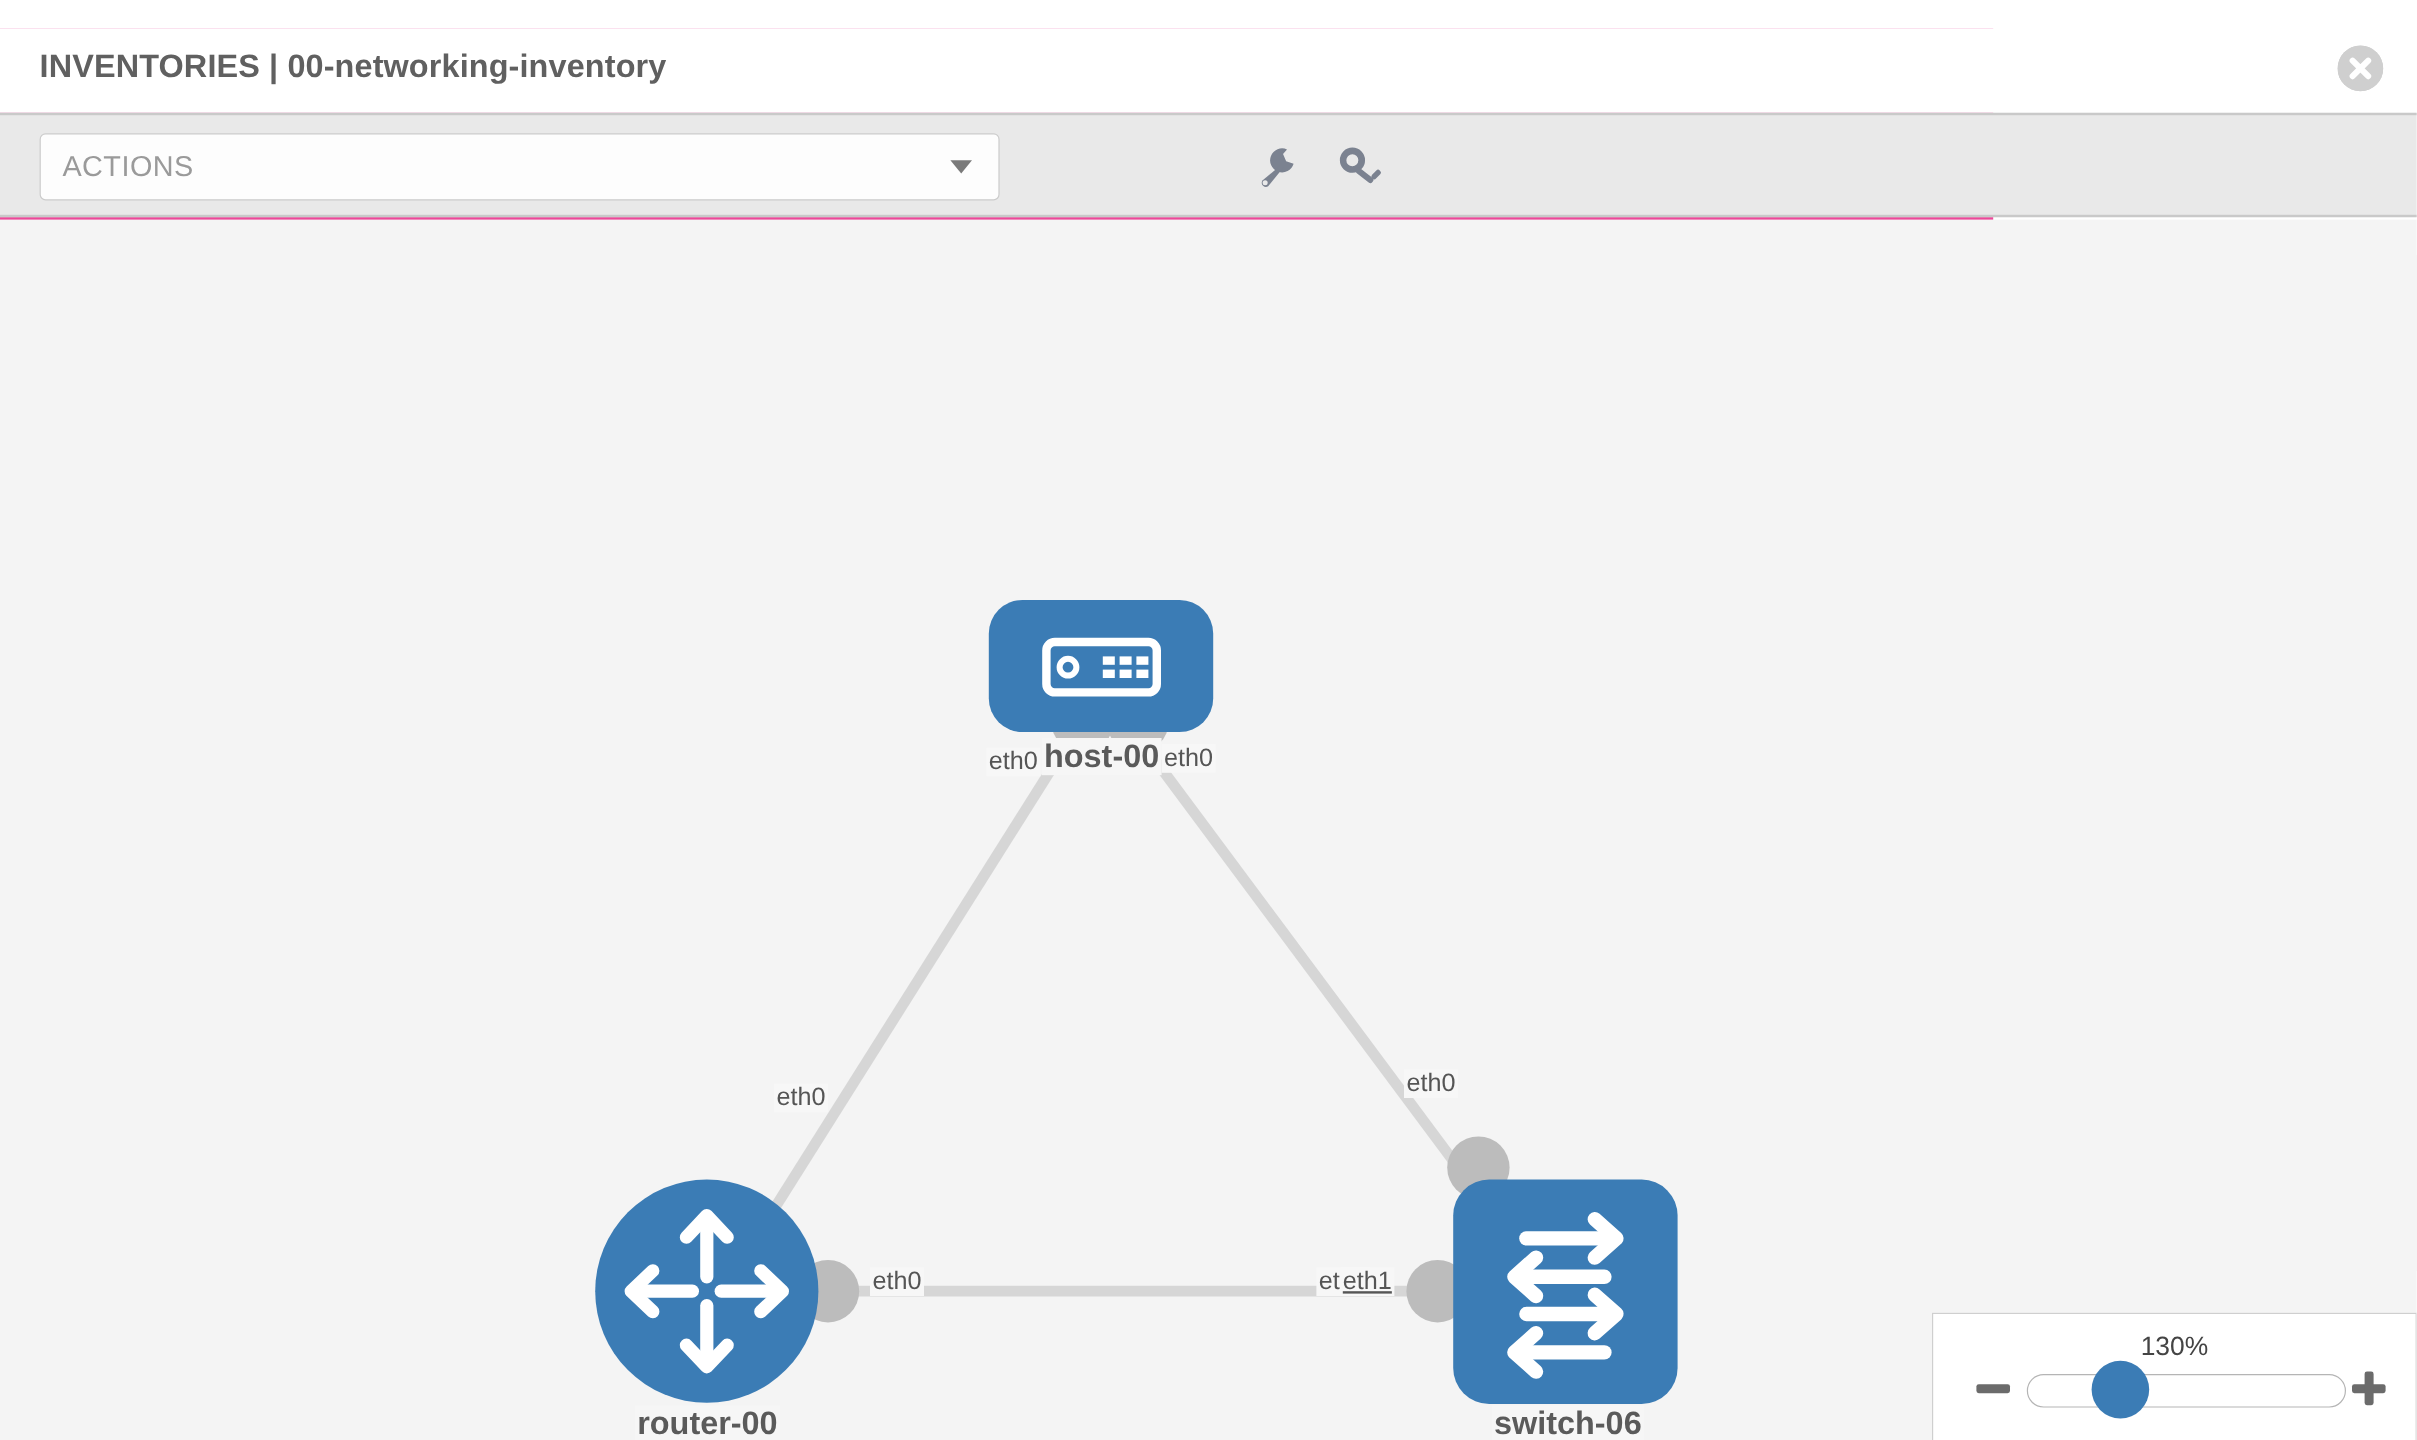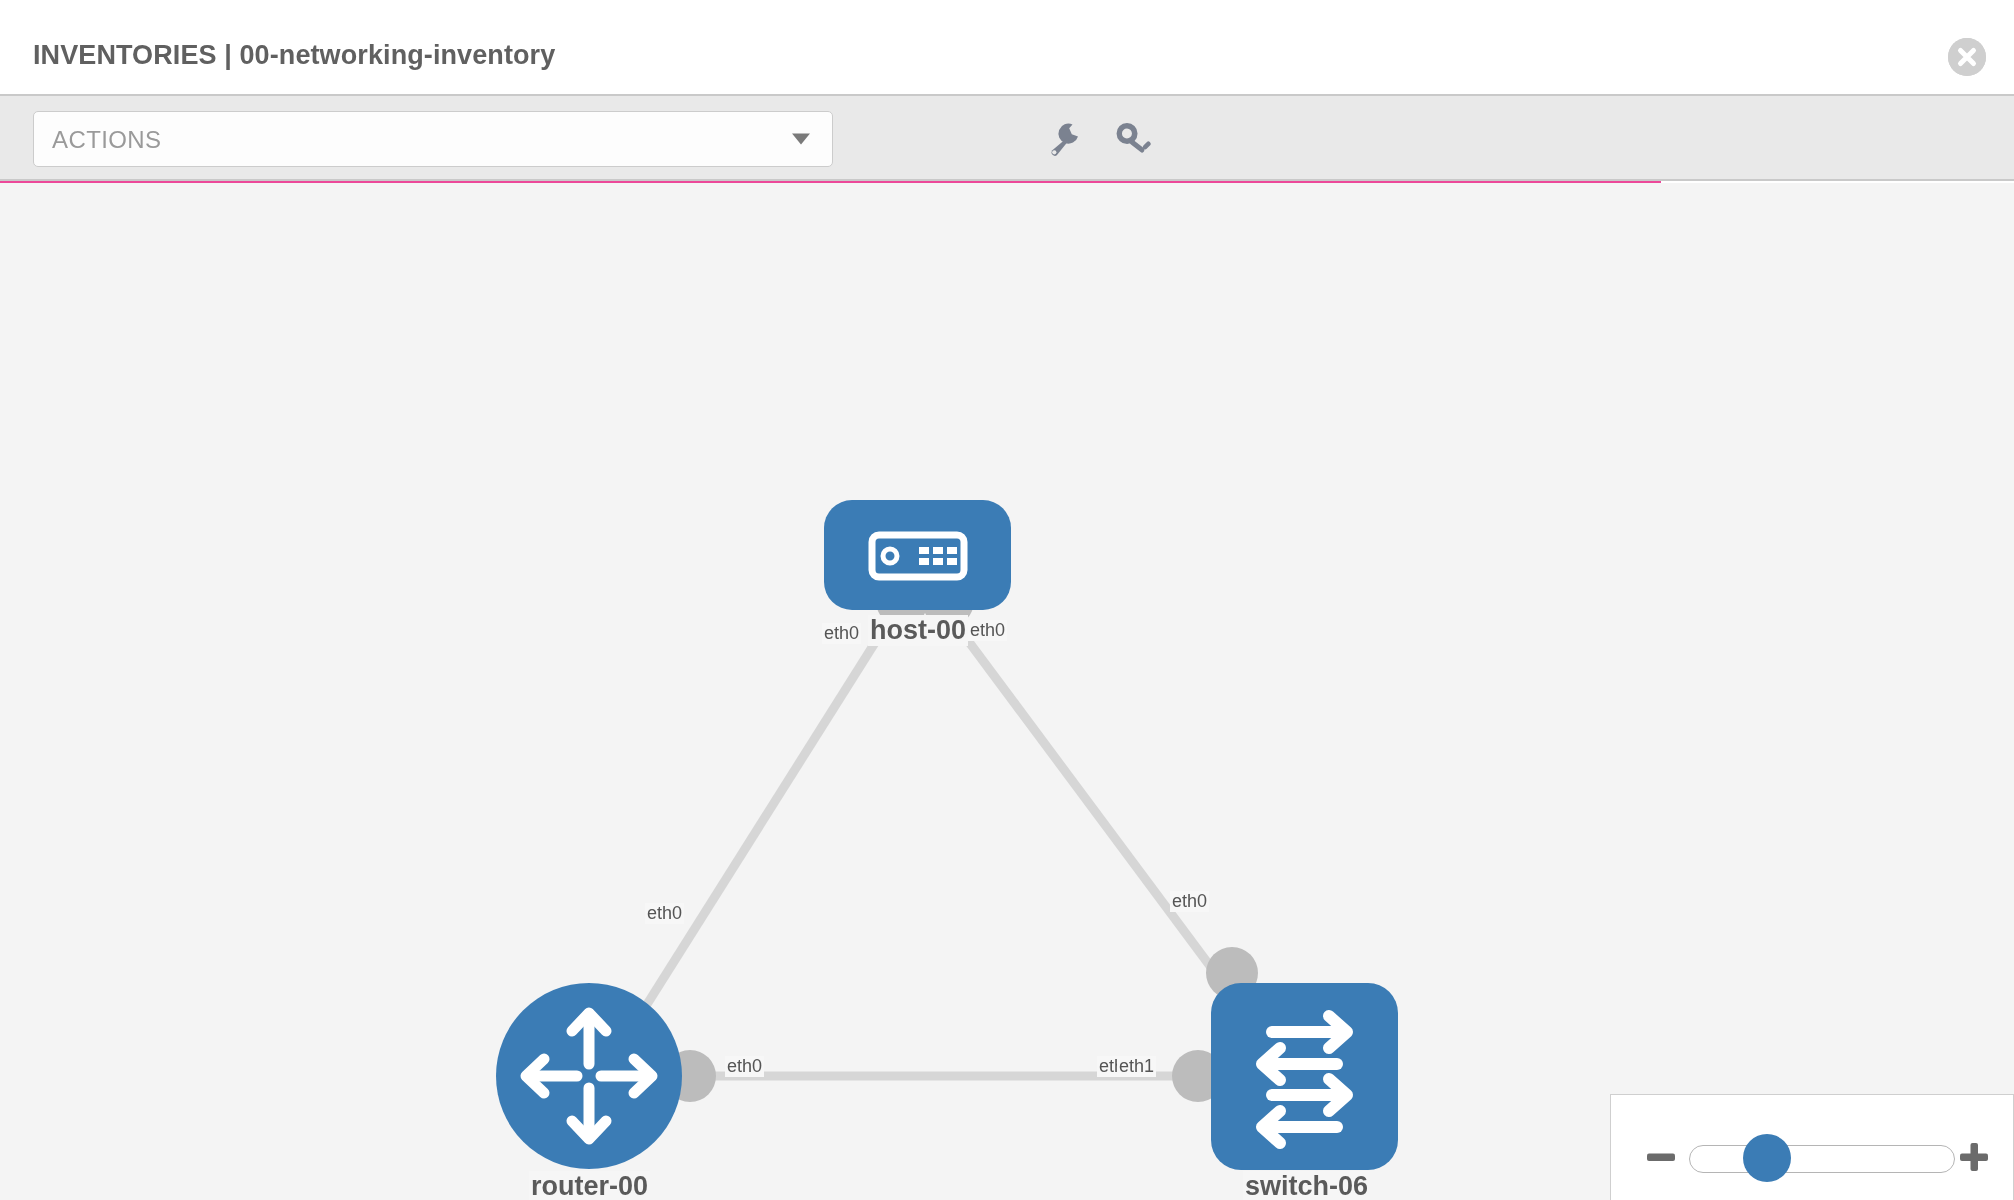--- a/index.html
+++ b/index.html
@@ -73,21 +73,21 @@
     position:absolute; left:0; top:159px; width:2014px; height:1041px;
     background:#f4f4f4; overflow:hidden;
   }
   .topology { position:absolute; left:0; top:0; width:2014px; height:1041px; }
 
   .node-label {
     position:absolute; font-size:27px; color:#5a5a5a;
     background:#f6f6f6; white-space:nowrap; padding:0 2px;font-weight:bold;
   }
   .iface-label {
-    position:absolute; font-size:18px; color:#555555;
+    position:absolute; font-size:21px; color:#555555;
     background:#f7f7f7; white-space:nowrap; padding:0 2px;
   }
 
   
   .zoom-panel {
     position:absolute; right:0; bottom:0;
     width:404px; height:130px;
     background:#ffffff; border:1px solid #cfcfcf;
   }
   .zoom-pct {
@@ -214,27 +214,28 @@
         </g>
       </g>
     </svg>
 
     <span class="iface-label" style="left:822px; top:440px;">eth0</span>
     <span class="iface-label" style="left:968px; top:437px;">eth0</span>
     <span class="iface-label" style="left:645px; top:720px;">eth0</span>
     <span class="iface-label" style="left:1170px; top:708px;">eth0</span>
     <span class="iface-label" style="left:725px; top:873px;">eth0</span>
     <span class="iface-label" style="left:1097px; top:873px;">eth0</span>
-    <span class="iface-label" style="left:1117px; top:873px;">eth1</span>
+    <span class="iface-label" style="left:1117px; top:873px;text-decoration:underline;">eth1</span>
 
     <span class="node-label" style="left:868px; top:432px;">host-00</span>
     <span class="node-label" style="left:529px; top:988px;">router-00</span>
     <span class="node-label" style="left:1243px; top:988px;">switch-06</span>
 
     <div class="zoom-panel">
+      <div class="zoom-pct">130%</div>
 
       <div class="zoom-minus">
         <svg width="34" height="34" viewBox="0 0 34 34">
           <rect x="3" y="13.5" width="28" height="7.5" rx="2" fill="#6b6b6b"></rect>
         </svg>
       </div>
 
       <div class="zoom-track"></div>
       <div class="zoom-thumb"></div>
 

